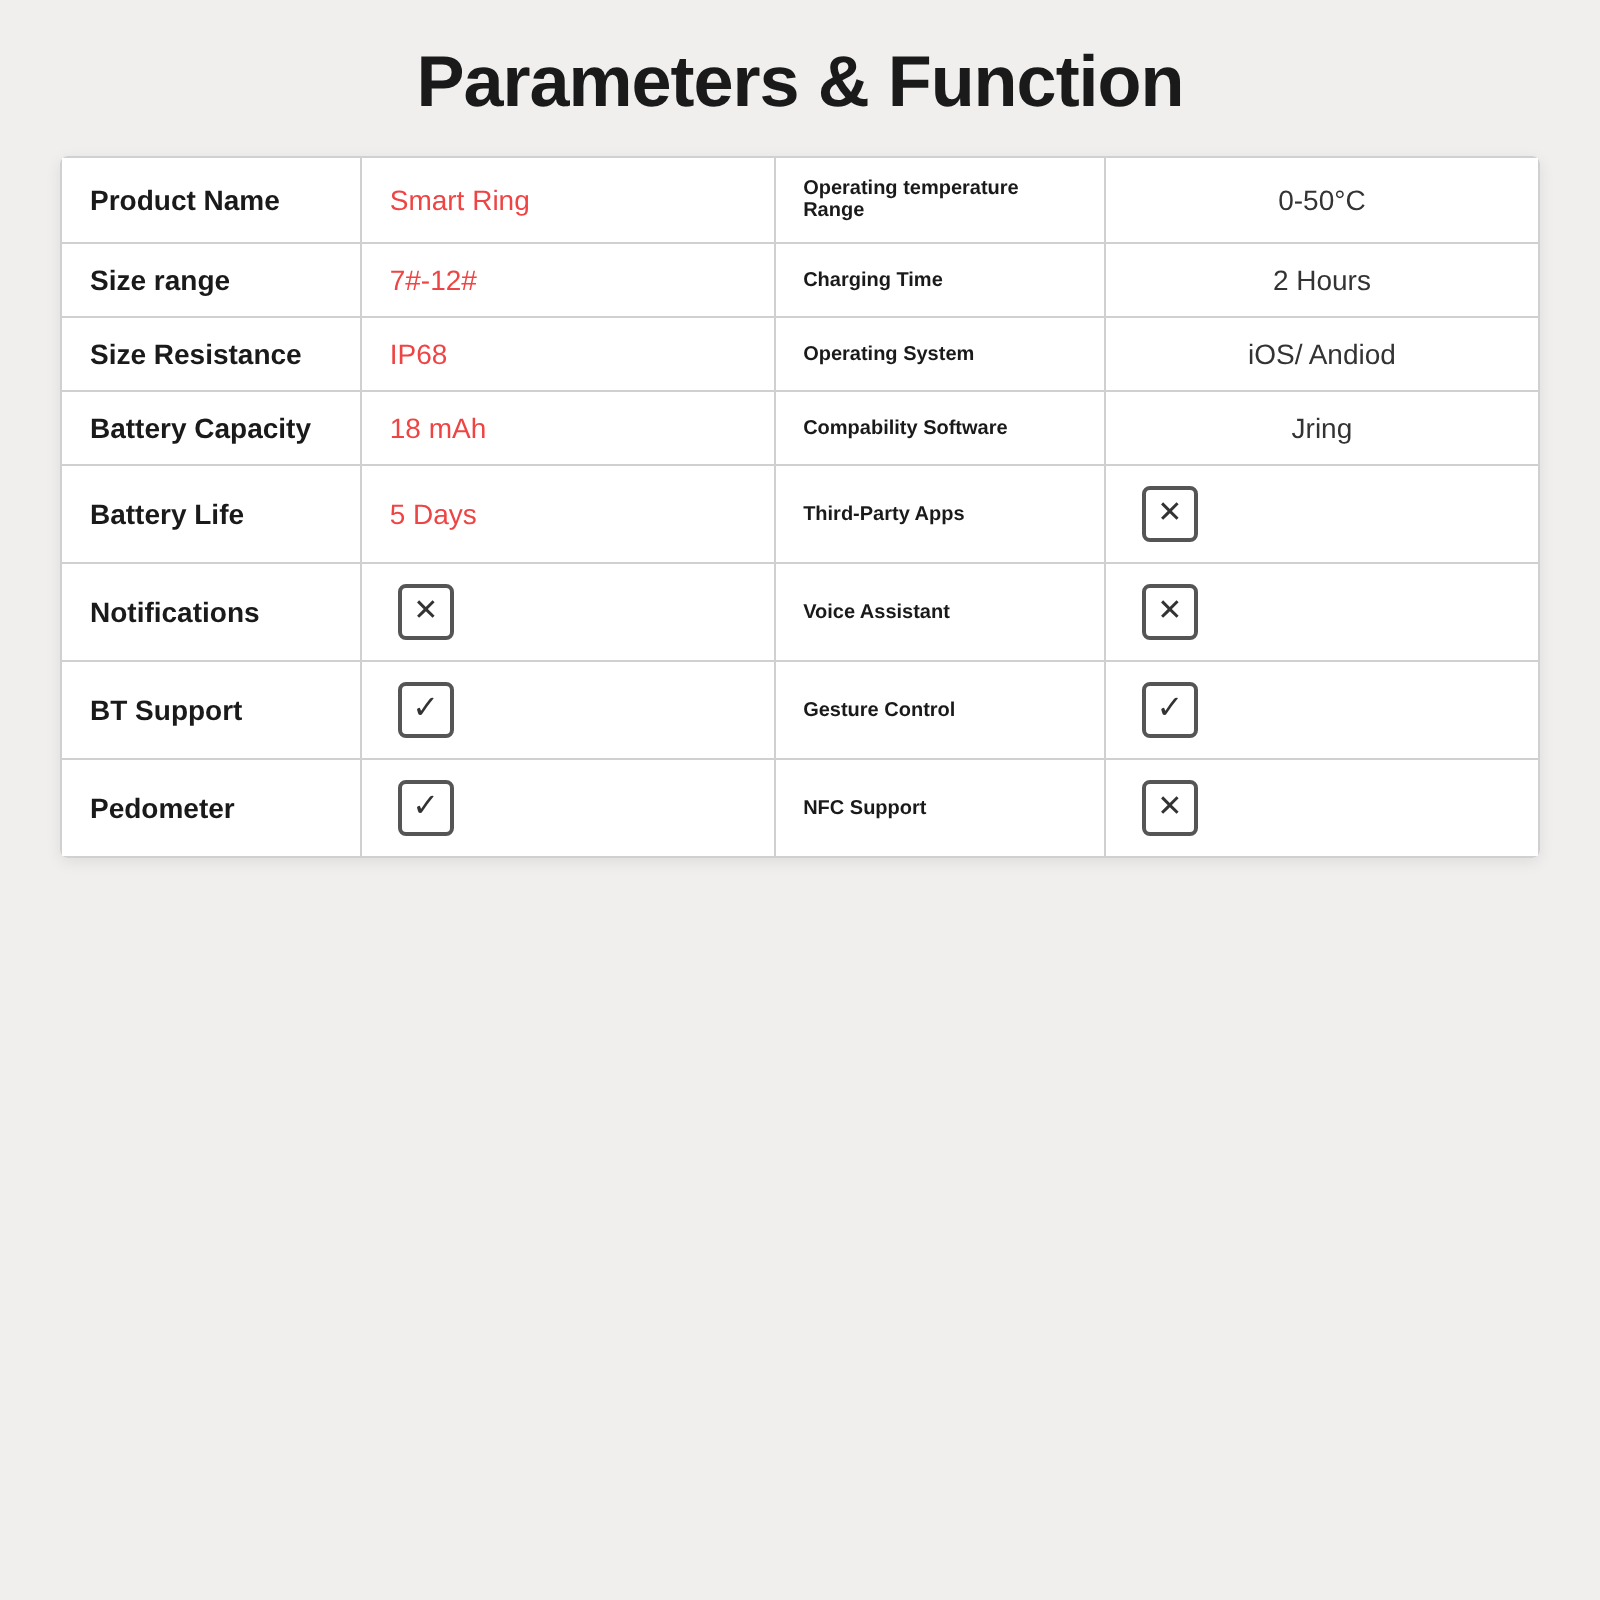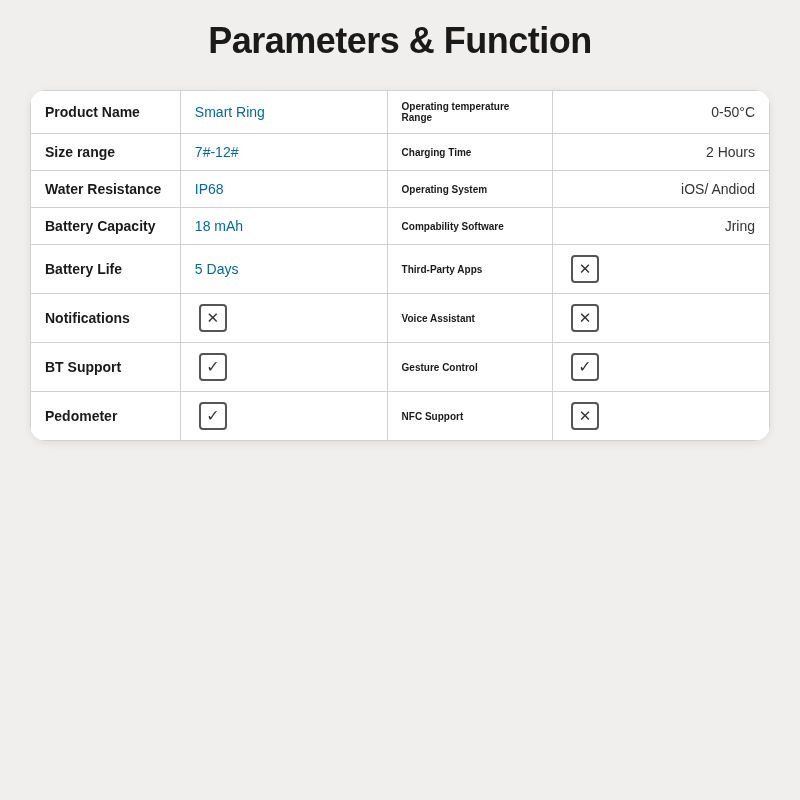--- a/index.html
+++ b/index.html
@@ -17,28 +17,28 @@
       flex-direction: column;
       align-items: center;
       justify-content: flex-start;
       padding: 20px;
     }
 
     .page-title {
       font-size: 36px;
       font-weight: 900;
       text-align: center;
-      margin-bottom: 28px;
+      margin-bottom: 16px;
       color: #1a1a1a;
       letter-spacing: -0.5px;
     }
 
     .table-container {
       background: #ffffff;
-      border-radius: 16px;
+      border-radius: 4px;
       overflow: hidden;
       width: 740px;
       box-shadow: 0 2px 8px rgba(0,0,0,0.08);
     }
 
     table {
       width: 100%;
       border-collapse: collapse;
     }
 
@@ -53,35 +53,35 @@
     .col-label {
       width: 145px;
       font-weight: 700;
       font-size: 14px;
     }
 
     .col-value {
       width: 200px;
       font-weight: 400;
       font-size: 14px;
-      color: #0369a1;
+      color: #ef4444;
     }
 
     .col-label2 {
       width: 160px;
       font-weight: 700;
       font-size: 10px;
     }
 
     .col-value2 {
       width: 210px;
       font-weight: 400;
       font-size: 14px;
       color: #333;
-      text-align: right;
+      text-align: center;
     }
 
     .icon-check {
       display: inline-block;
       width: 28px;
       height: 28px;
       border: 2px solid #555;
       border-radius: 4px;
       position: relative;
       text-align: center;
@@ -121,21 +121,21 @@
           <td class="col-label2">Operating temperature Range</td>
           <td class="col-value2">0-50°C</td>
         </tr>
         <tr>
           <td class="col-label">Size range</td>
           <td class="col-value">7#-12#</td>
           <td class="col-label2">Charging Time</td>
           <td class="col-value2">2 Hours</td>
         </tr>
         <tr>
-          <td class="col-label">Water Resistance</td>
+          <td class="col-label">Size Resistance</td>
           <td class="col-value">IP68</td>
           <td class="col-label2">Operating System</td>
           <td class="col-value2">iOS/ Andiod</td>
         </tr>
         <tr>
           <td class="col-label">Battery Capacity</td>
           <td class="col-value">18 mAh</td>
           <td class="col-label2">Compability Software</td>
           <td class="col-value2">Jring</td>
         </tr>

